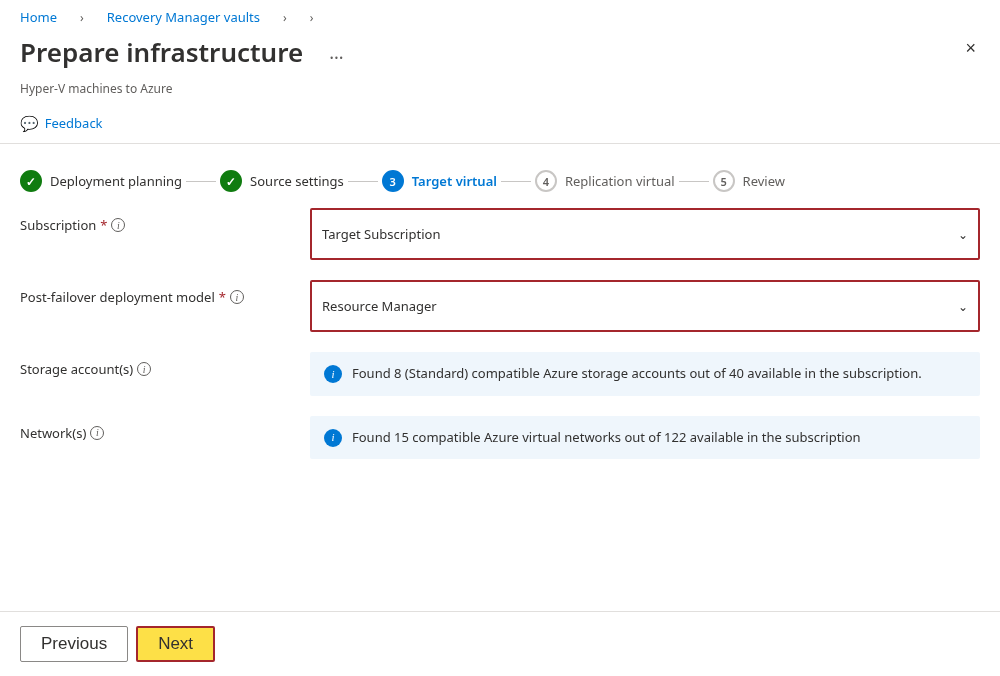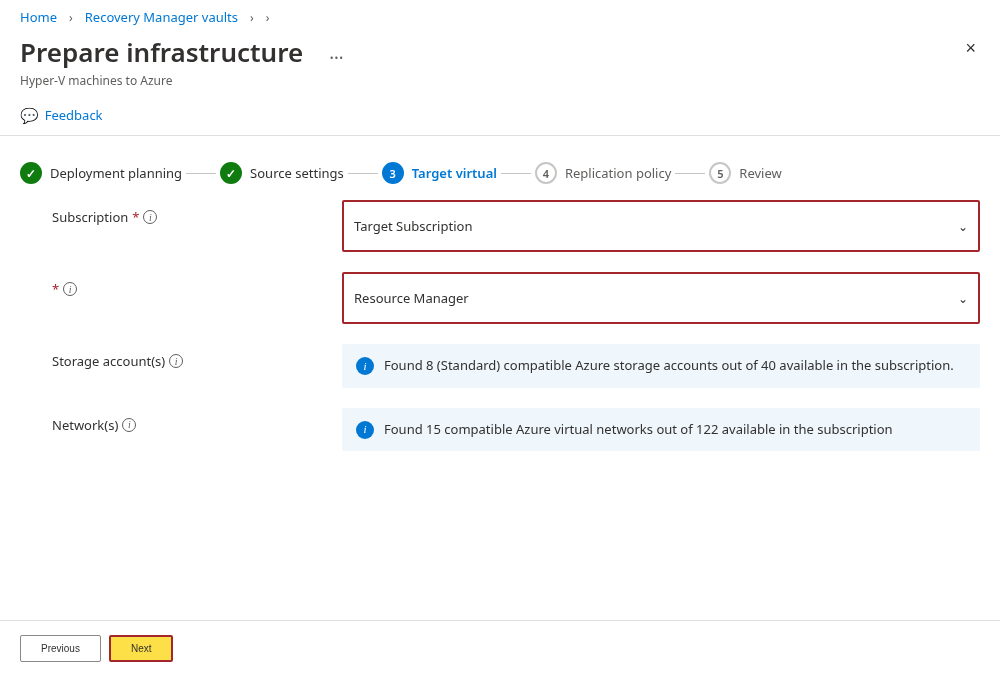--- a/index.html
+++ b/index.html
@@ -8,21 +8,21 @@
       font-size: 14px;
       color: #323130;
       background: #fff;
       width: 1000px;
       height: 676px;
       overflow: hidden;
     }
     .breadcrumb {
       display: flex;
       align-items: center;
-      gap: 12px;
+      gap: 23px;
       padding: 8px 20px;
       font-size: 13px;
       color: #605e5c;
     }
     .breadcrumb a {
       color: #0078d4;
       text-decoration: none;
     }
     .breadcrumb .sep {
       color: #605e5c;
@@ -43,21 +43,21 @@
       gap: 26px;
     }
     .title-area h1 .ellipsis {
       font-size: 18px;
       color: #605e5c;
       font-weight: 400;
     }
     .subtitle {
       font-size: 12px;
       color: #605e5c;
-      margin-top: 2px;
+      margin-top: 10px;
     }
     .close-btn {
       background: none;
       border: none;
       cursor: pointer;
       font-size: 18px;
       color: #323130;
       padding: 4px;
     }
     .feedback-row {
@@ -140,21 +140,20 @@
     }
     .form-label {
       width: 290px;
       flex-shrink: 0;
       padding-top: 8px;
       font-size: 13px;
       color: #323130;
       display: flex;
       align-items: center;
       gap: 4px;
-      margin-left: 32px;
     }
     .required {
       color: #a4262c;
       font-size: 13px;
     }
     .info-icon {
       display: inline-flex;
       align-items: center;
       justify-content: center;
       width: 14px;
@@ -223,21 +222,21 @@
       left: 0;
       right: 0;
       border-top: 1px solid #e1dfdd;
       padding: 14px 20px;
       display: flex;
       gap: 8px;
       background: #fff;
     }
     .btn {
       padding: 6px 20px;
-      font-size: 10px;
+      font-size: 17px;
       border-radius: 2px;
       cursor: pointer;
       border: 1px solid #8a8886;
       background: #fff;
       color: #323130;
     }
     .btn.primary {
       border: 2px solid #a4262c;
       color: #323130;
       background: #fde047;
@@ -287,21 +286,21 @@
   <div class="step-sep"></div>
 
   <div class="step active">
     <div class="step-circle active">3</div>
     <span>Target virtual</span>
   </div>
   <div class="step-sep"></div>
 
   <div class="step">
     <div class="step-circle">4</div>
-    <span>Replication policy</span>
+    <span>Replication virtual</span>
   </div>
   <div class="step-sep"></div>
 
   <div class="step">
     <div class="step-circle">5</div>
     <span>Review</span>
   </div>
 </div>
 
 <div class="form-area">
@@ -315,20 +314,21 @@
     <div class="form-control">
       <div class="dropdown highlighted">
         <span>Target Subscription</span>
         <span class="dropdown-chevron">⌄</span>
       </div>
     </div>
   </div>
 
   <div class="form-row">
     <div class="form-label">
+      <span>Post-failover deployment model</span>
       <span class="required"> *</span>
       <span class="info-icon">i</span>
     </div>
     <div class="form-control">
       <div class="dropdown highlighted">
         <span>Resource Manager</span>
         <span class="dropdown-chevron">⌄</span>
       </div>
     </div>
   </div>

